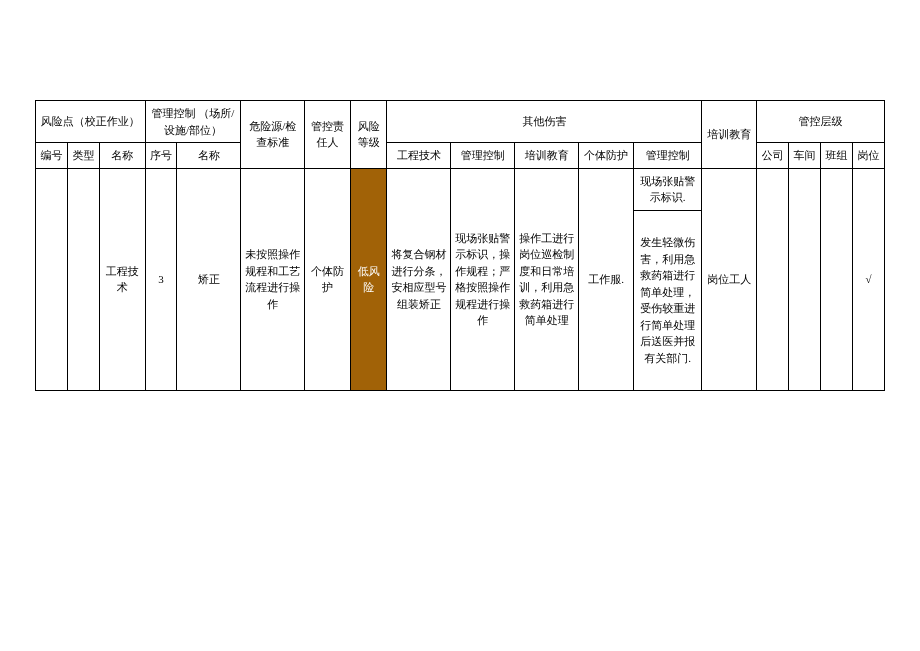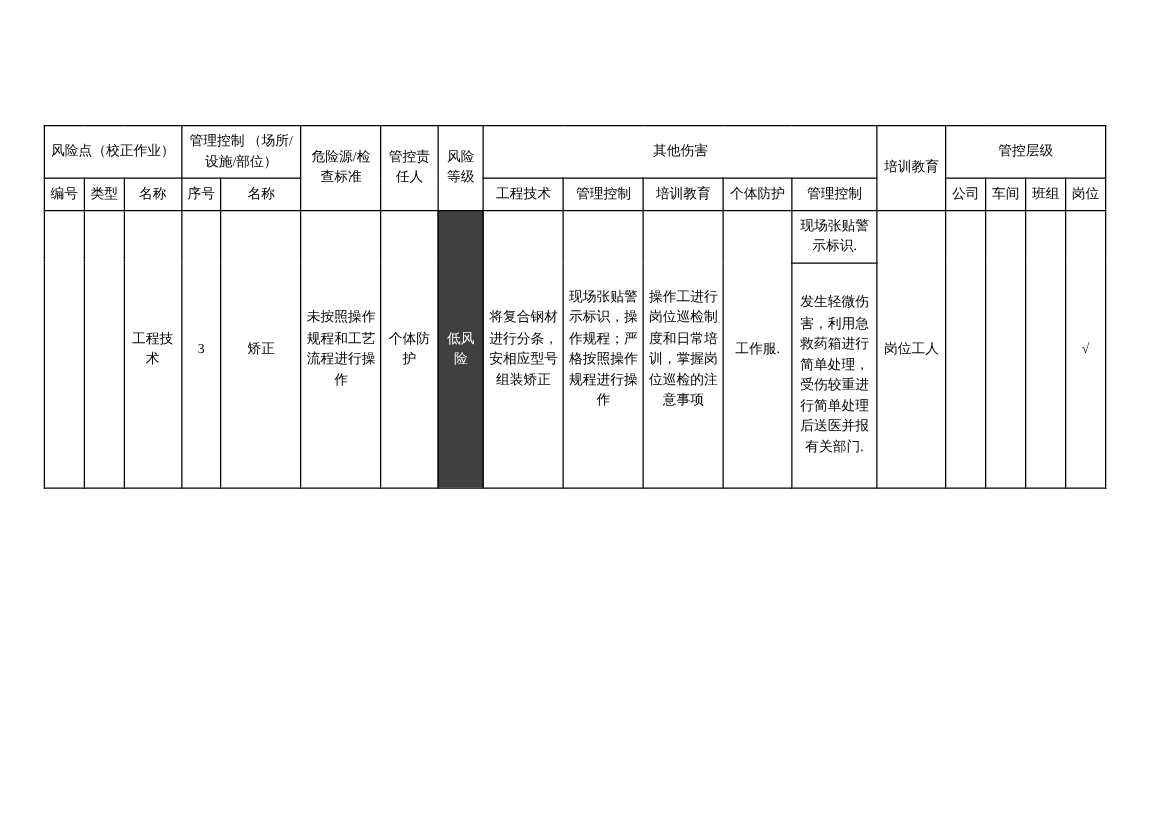--- a/index.html
+++ b/index.html
@@ -24,21 +24,21 @@
       padding: 4px 3px;
       text-align: center;
       vertical-align: middle;
       word-break: break-all;
       line-height: 1.5;
     }
     th {
       font-weight: normal;
     }
     .risk-level-cell {
-      background: #404040;
+      background: #a16207;
       color: #ffffff;
     }
     .tall-row td {
       height: 180px;
     }
   </style>
 </head>
 <body>
 
 <table>
@@ -96,21 +96,21 @@
       <td rowspan="2"></td>
       <td rowspan="2"></td>
       <td rowspan="2">工程技术</td>
       <td rowspan="2">3</td>
       <td rowspan="2">矫正</td>
       <td rowspan="2">未按照操作规程和工艺流程进行操作</td>
       <td rowspan="2">个体防护</td>
       <td rowspan="2" class="risk-level-cell">低风险</td>
       <td rowspan="2">将复合钢材进行分条，安相应型号组装矫正</td>
       <td rowspan="2">现场张贴警示标识，操作规程；严格按照操作规程进行操作</td>
-      <td rowspan="2">操作工进行岗位巡检制度和日常培训，掌握岗位巡检的注意事项</td>
+      <td rowspan="2">操作工进行岗位巡检制度和日常培训，利用急救药箱进行简单处理</td>
       <td rowspan="2">工作服.</td>
       <td>现场张贴警示标识.</td>
       <td rowspan="2">岗位工人</td>
       <td rowspan="2"></td>
       <td rowspan="2"></td>
       <td rowspan="2"></td>
       <td rowspan="2">√</td>
     </tr>
     <tr class="tall-row">
       <td>发生轻微伤害，利用急救药箱进行简单处理，受伤较重进行简单处理后送医并报有关部门.</td>

